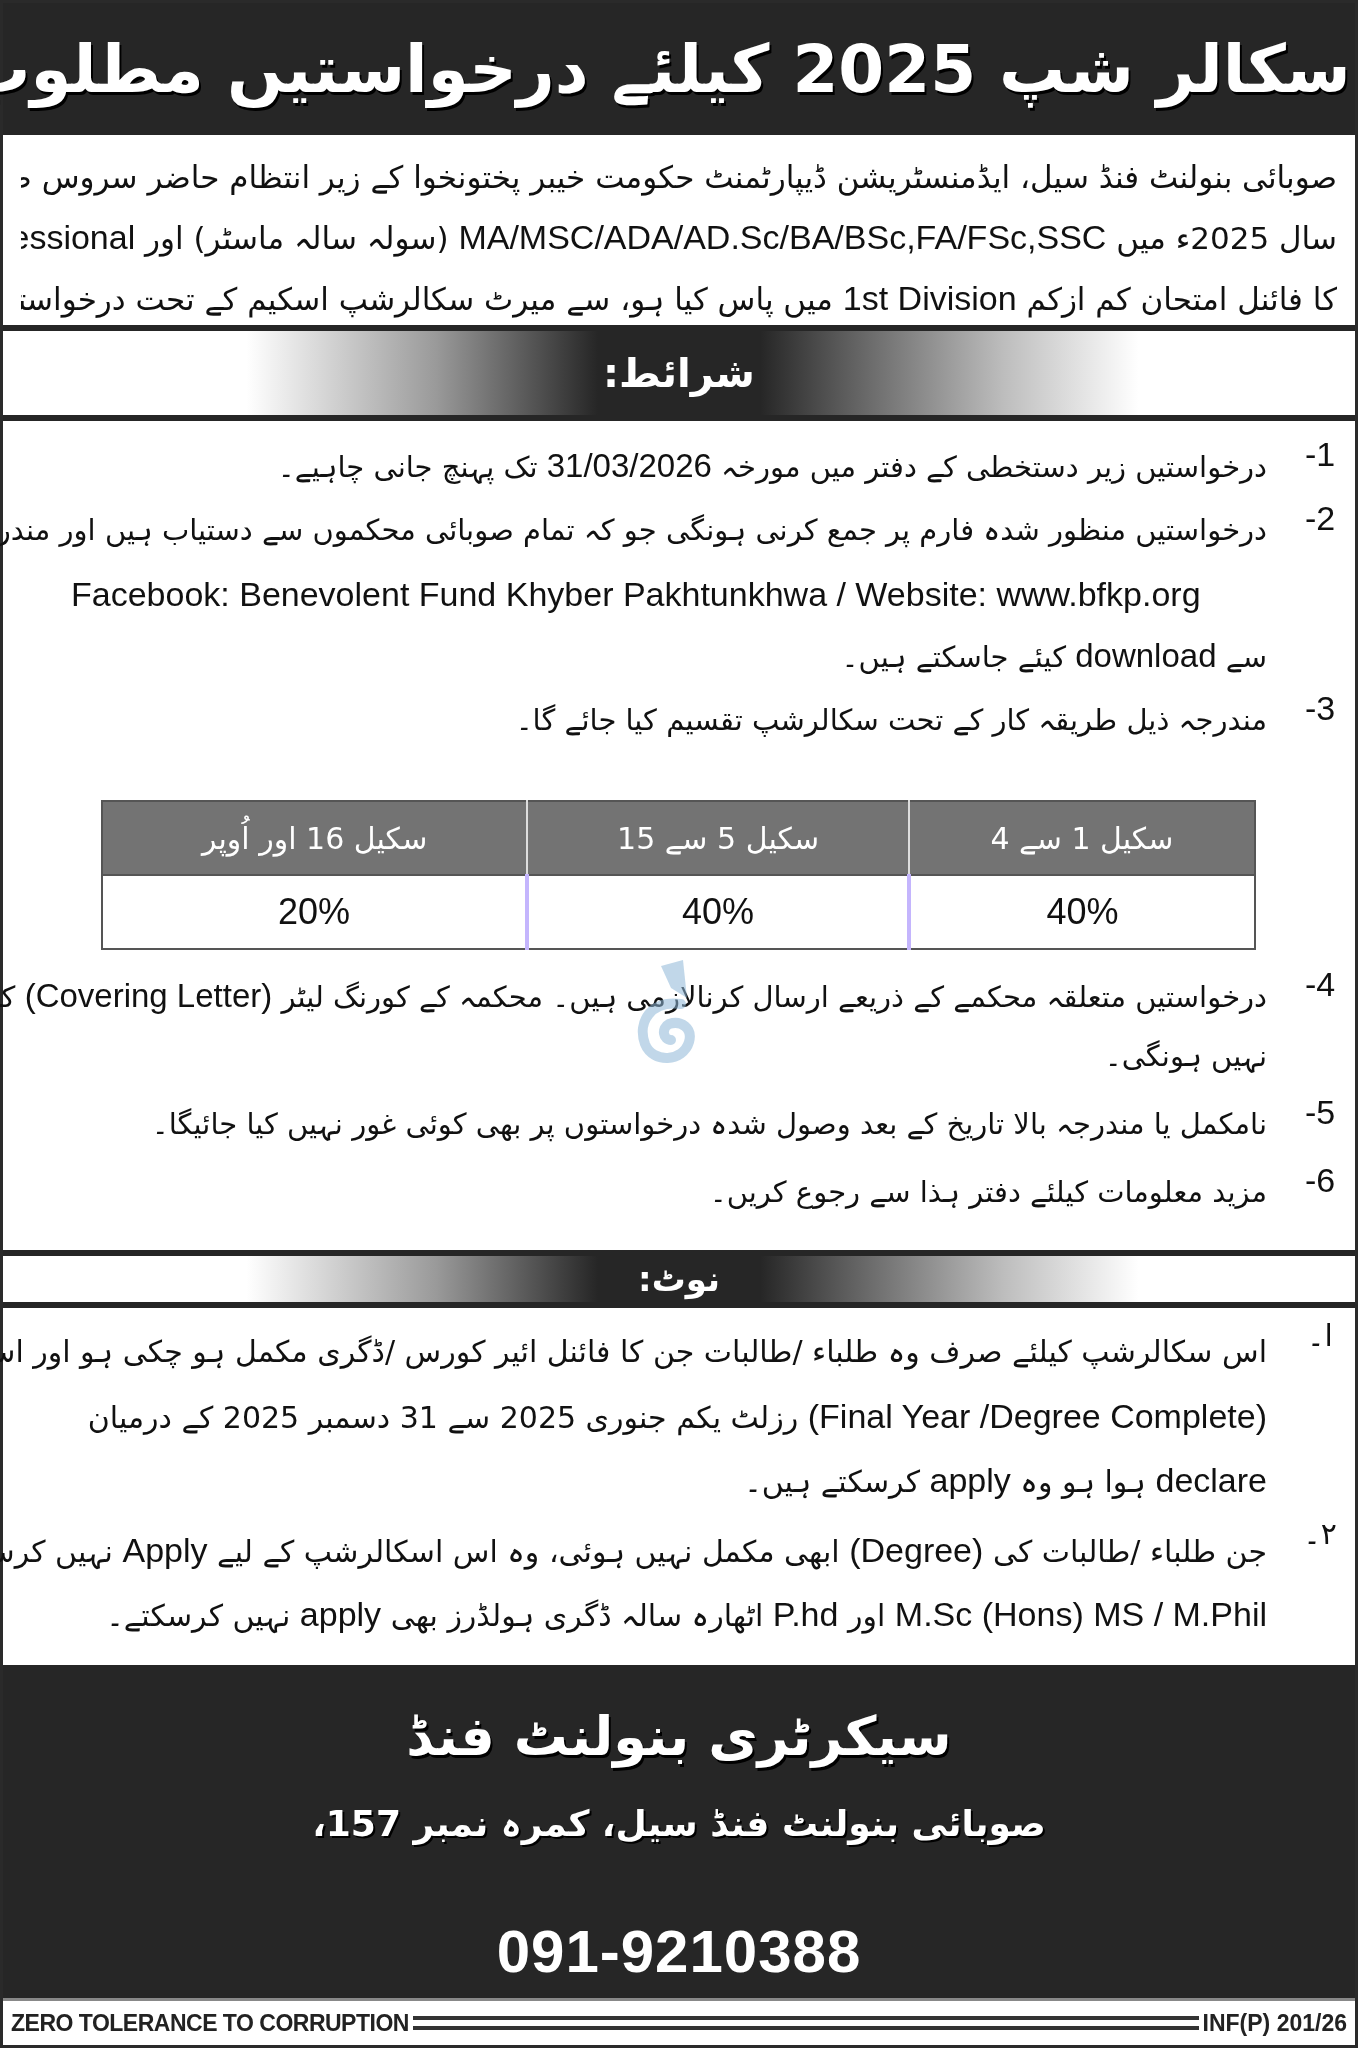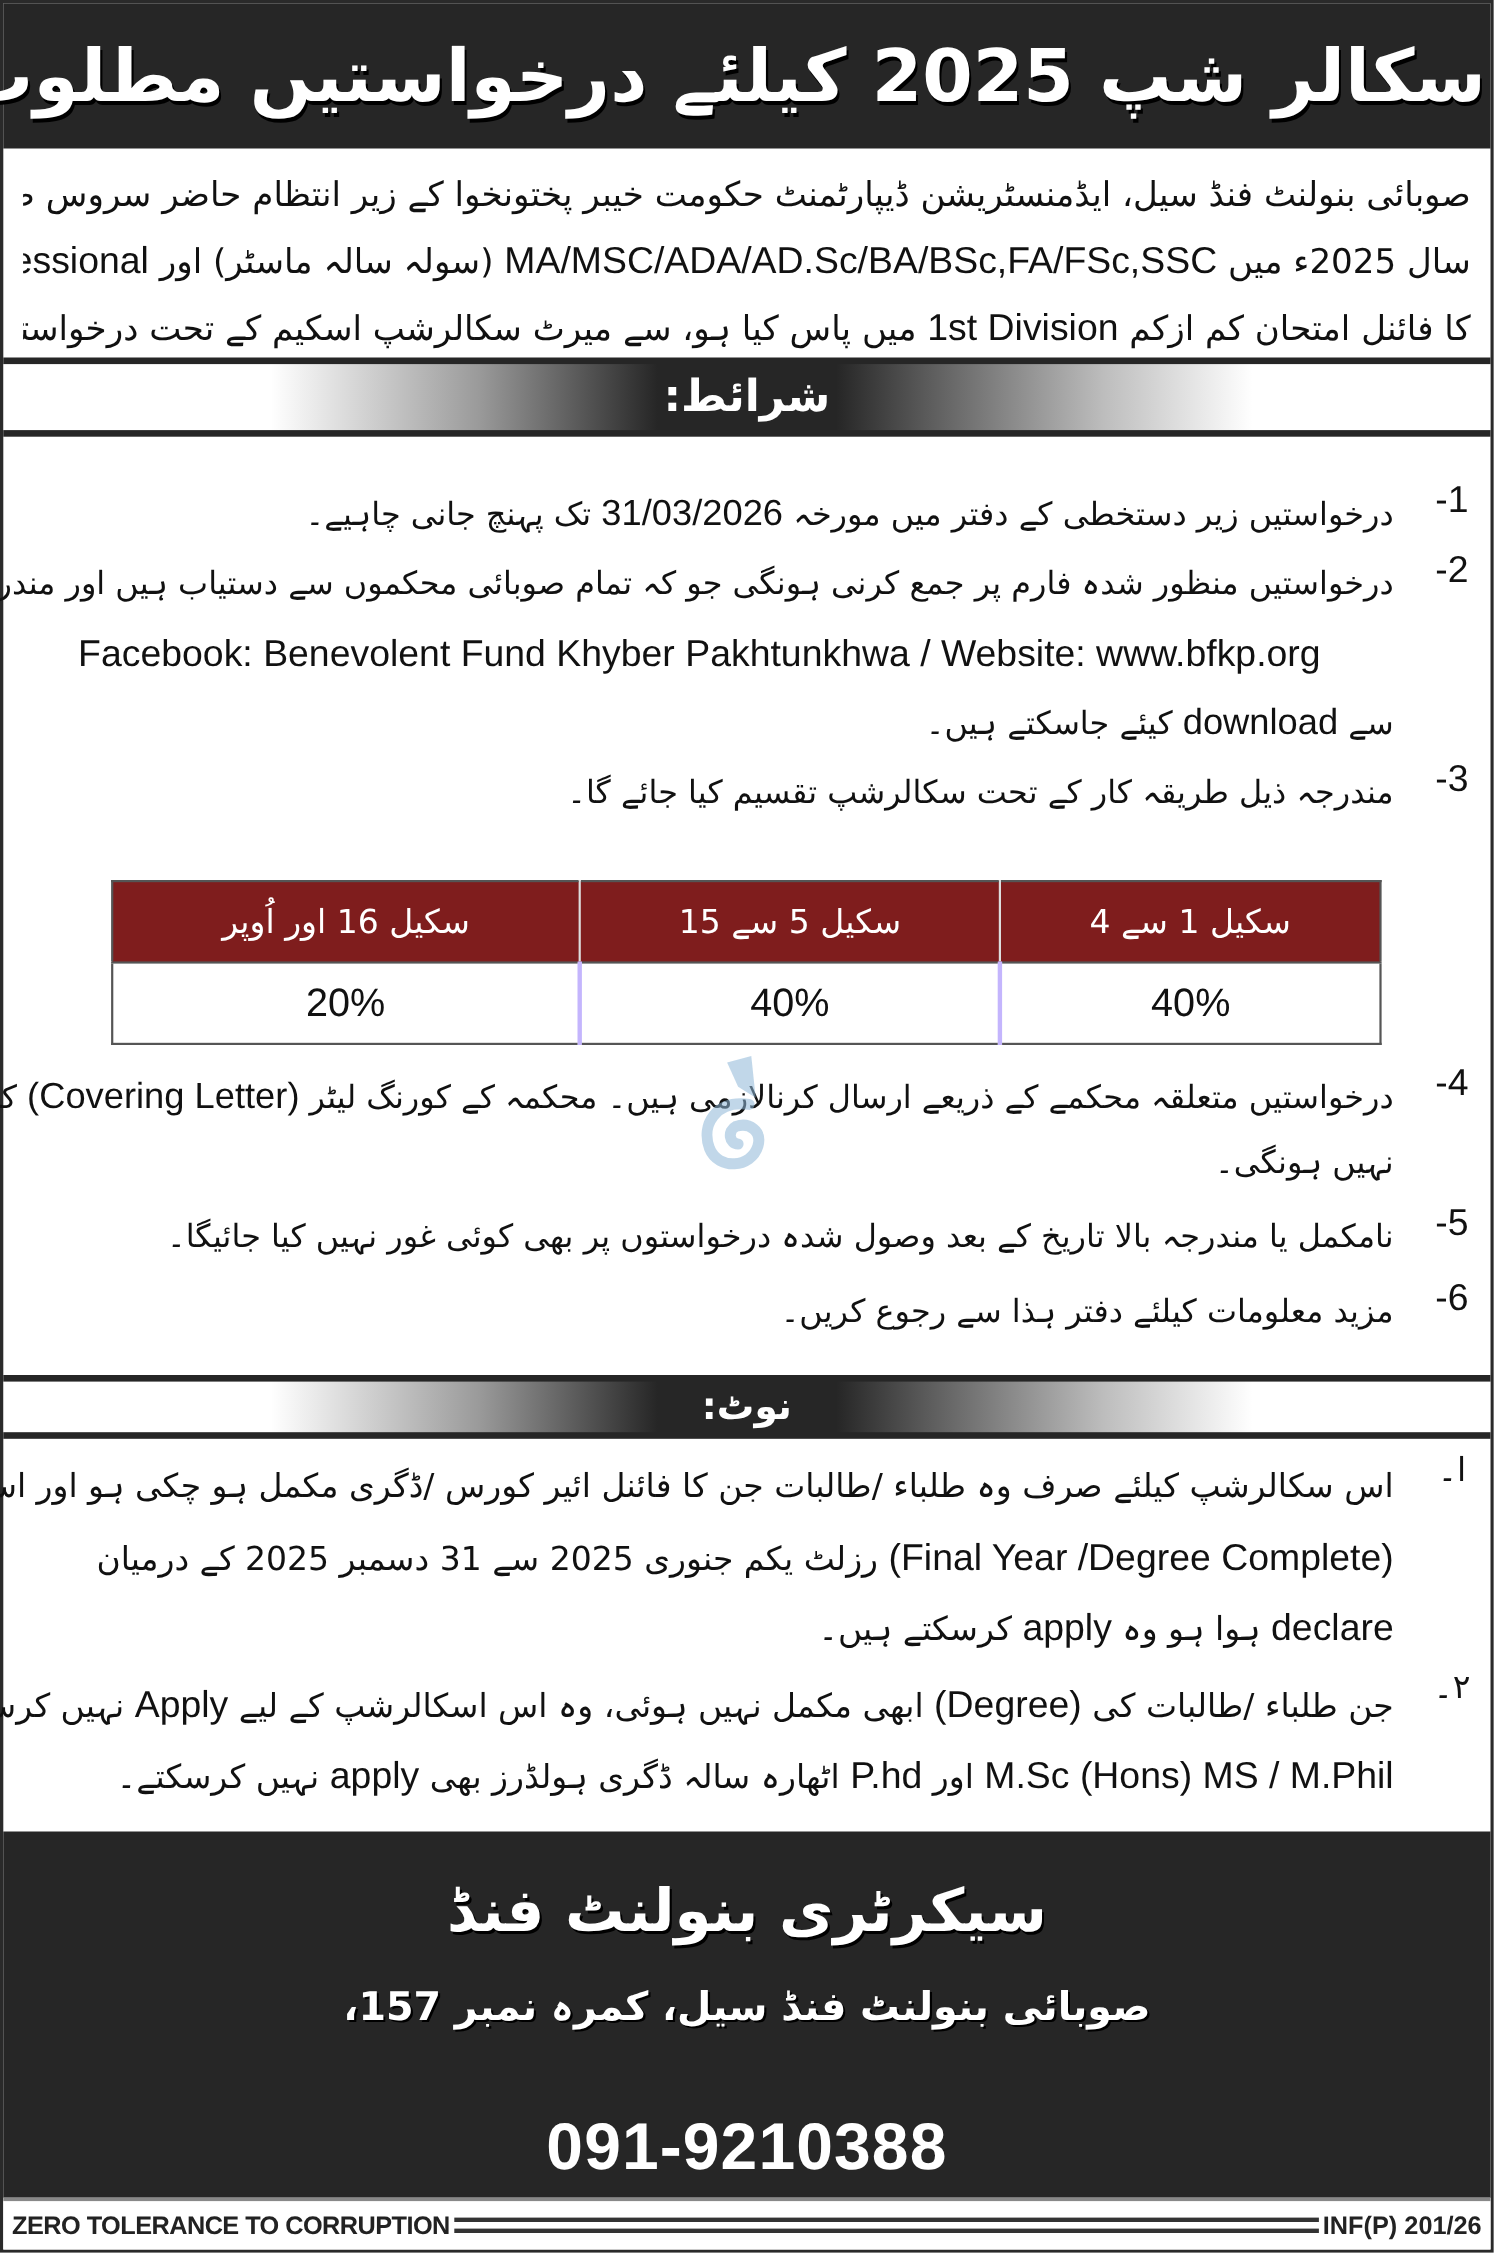--- a/index.html
+++ b/index.html
@@ -14,35 +14,35 @@
 
     
     .intro { position: absolute; left: 0; top: 132px; width: 1352px; height: 190px; padding: 12px 18px 0 18px; direction: rtl; text-align: right; }
     .intro .line { font-size: 31px; line-height: 60px; white-space: nowrap; overflow: hidden; }
     .intro .line .en { font-family: "Liberation Sans", sans-serif; font-size: 34px; }
 
     
     .band { position: absolute; left: 0; width: 1352px; background: #262626; padding: 6px 0; }
     .band .inner { height: 100%; background: linear-gradient(to right, #ffffff 0%, #ffffff 18%, #9a9a9a 32%, #262626 44%, #262626 56%, #5a5a5a 62%, #bdbdbd 74%, #ffffff 84%, #ffffff 100%); display: flex; align-items: center; justify-content: center; }
     .band .label { color: #fff; font-weight: bold; font-size: 40px; direction: rtl; }
-    .band-conditions { top: 322px; height: 72px; }
+    .band-conditions { top: 322px; height: 96px; }
     .band-notes { top: 1247px; height: 58px; }
     .band-notes .label { font-size: 34px; }
 
     
     .conditions { position: absolute; left: 0; top: 418px; width: 1352px; height: 829px; direction: rtl; }
     .cond-item { position: absolute; right: 0; width: 1352px; display: flex; direction: rtl; align-items: flex-start; }
     .cond-num { width: 70px; flex: 0 0 70px; text-align: center; font-family: "Liberation Sans", sans-serif; font-size: 34px; direction: ltr; }
     .cond-text { flex: 1; font-size: 29px; line-height: 62px; padding-right: 18px; padding-left: 4px; white-space: nowrap; }
     .cond-text .en { font-family: "Liberation Sans", sans-serif; font-size: 33px; }
     .cond-text .ltr-line { direction: ltr; text-align: left; display: block; font-family: "Liberation Sans", sans-serif; font-size: 34px; margin-left: 44px; }
 
     
     .dist-table { position: absolute; left: 98px; top: 797px; width: 1155px; height: 150px; border: 2px solid #555; border-collapse: collapse; direction: rtl; }
-    .dist-table th { background: #7f1d1d; color: #fff; font-weight: normal; font-size: 30px; height: 74px; border-left: 2px solid #ddd; }
+    .dist-table th { background: #737373; color: #fff; font-weight: normal; font-size: 30px; height: 74px; border-left: 2px solid #ddd; }
     .dist-table td { background: #fff; color: #111; font-family: "Liberation Sans", sans-serif; font-size: 36px; text-align: center; height: 74px; border-left: 4px solid #c4b5fd; border-top: 2px solid #555; }
     .dist-table th:last-child, .dist-table td:last-child { border-left: none; }
 
     
     .watermark { position: absolute; left: 628px; top: 955px; width: 70px; height: 110px; opacity: 0.55; }
 
     
     .notes { position: absolute; left: 0; top: 1305px; width: 1352px; height: 357px; direction: rtl; }
     .note-item { position: absolute; right: 0; width: 1352px; display: flex; direction: rtl; align-items: flex-start; }
     .note-num { width: 70px; flex: 0 0 70px; text-align: center; font-size: 30px; }

